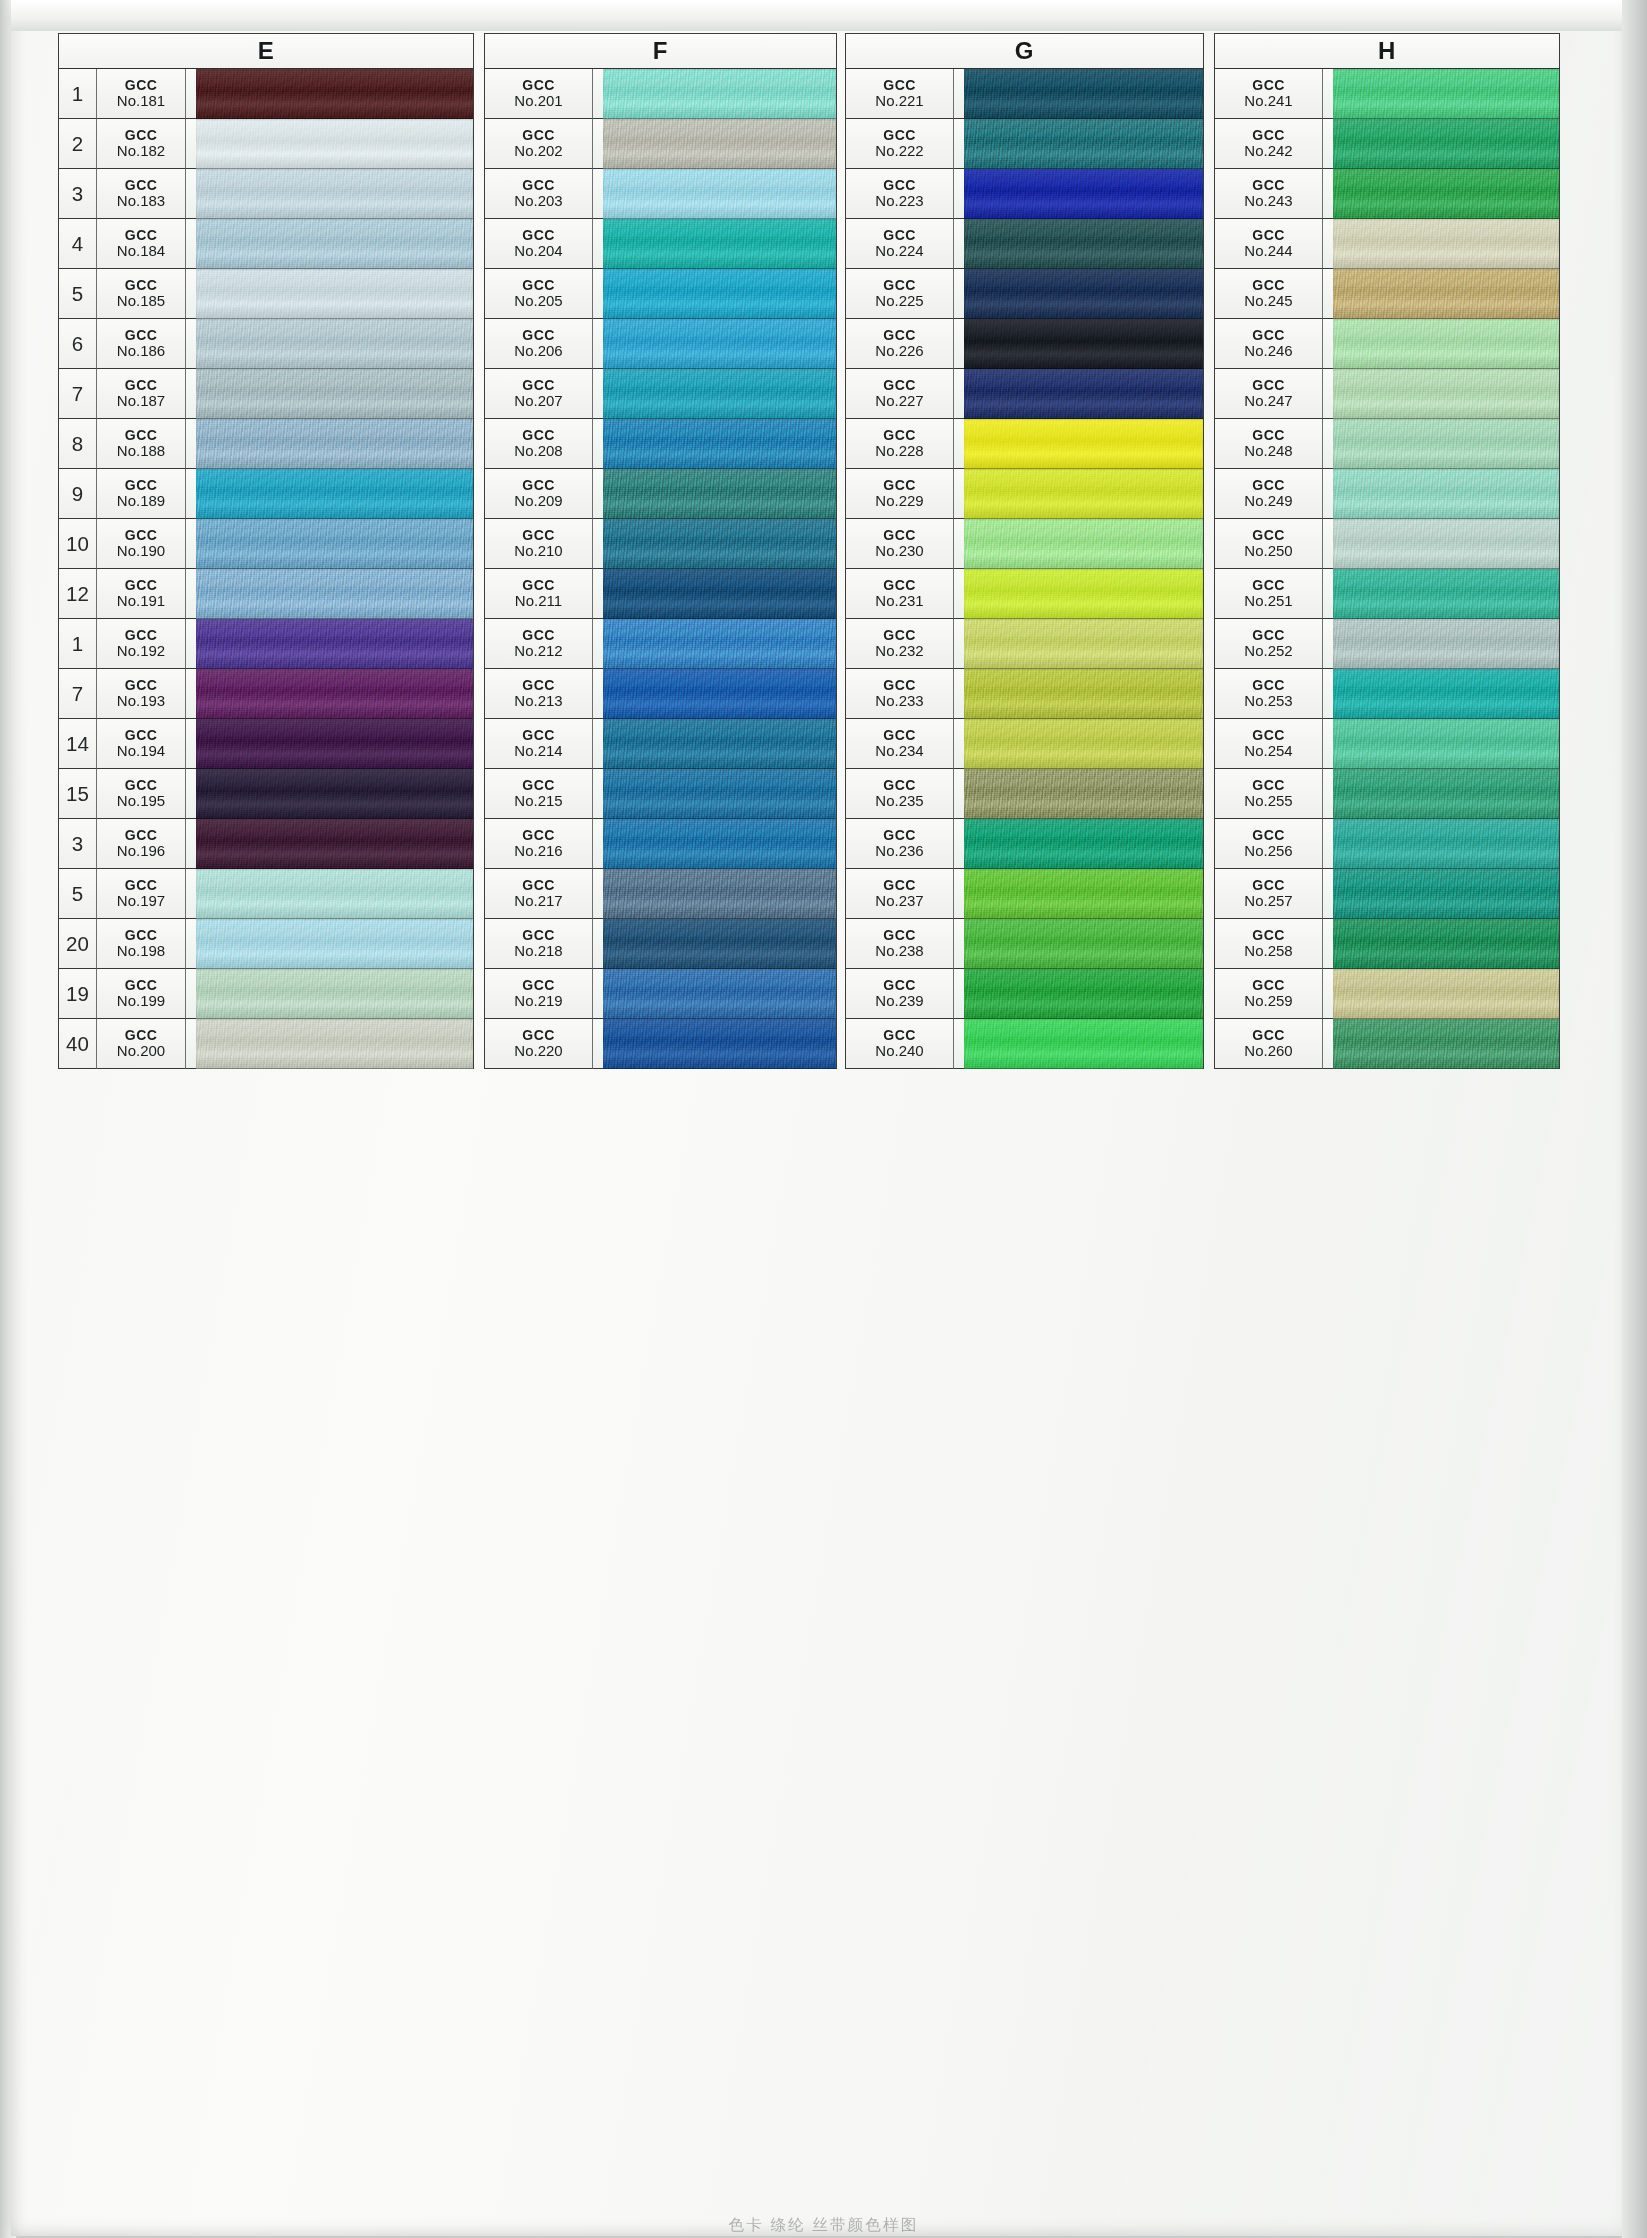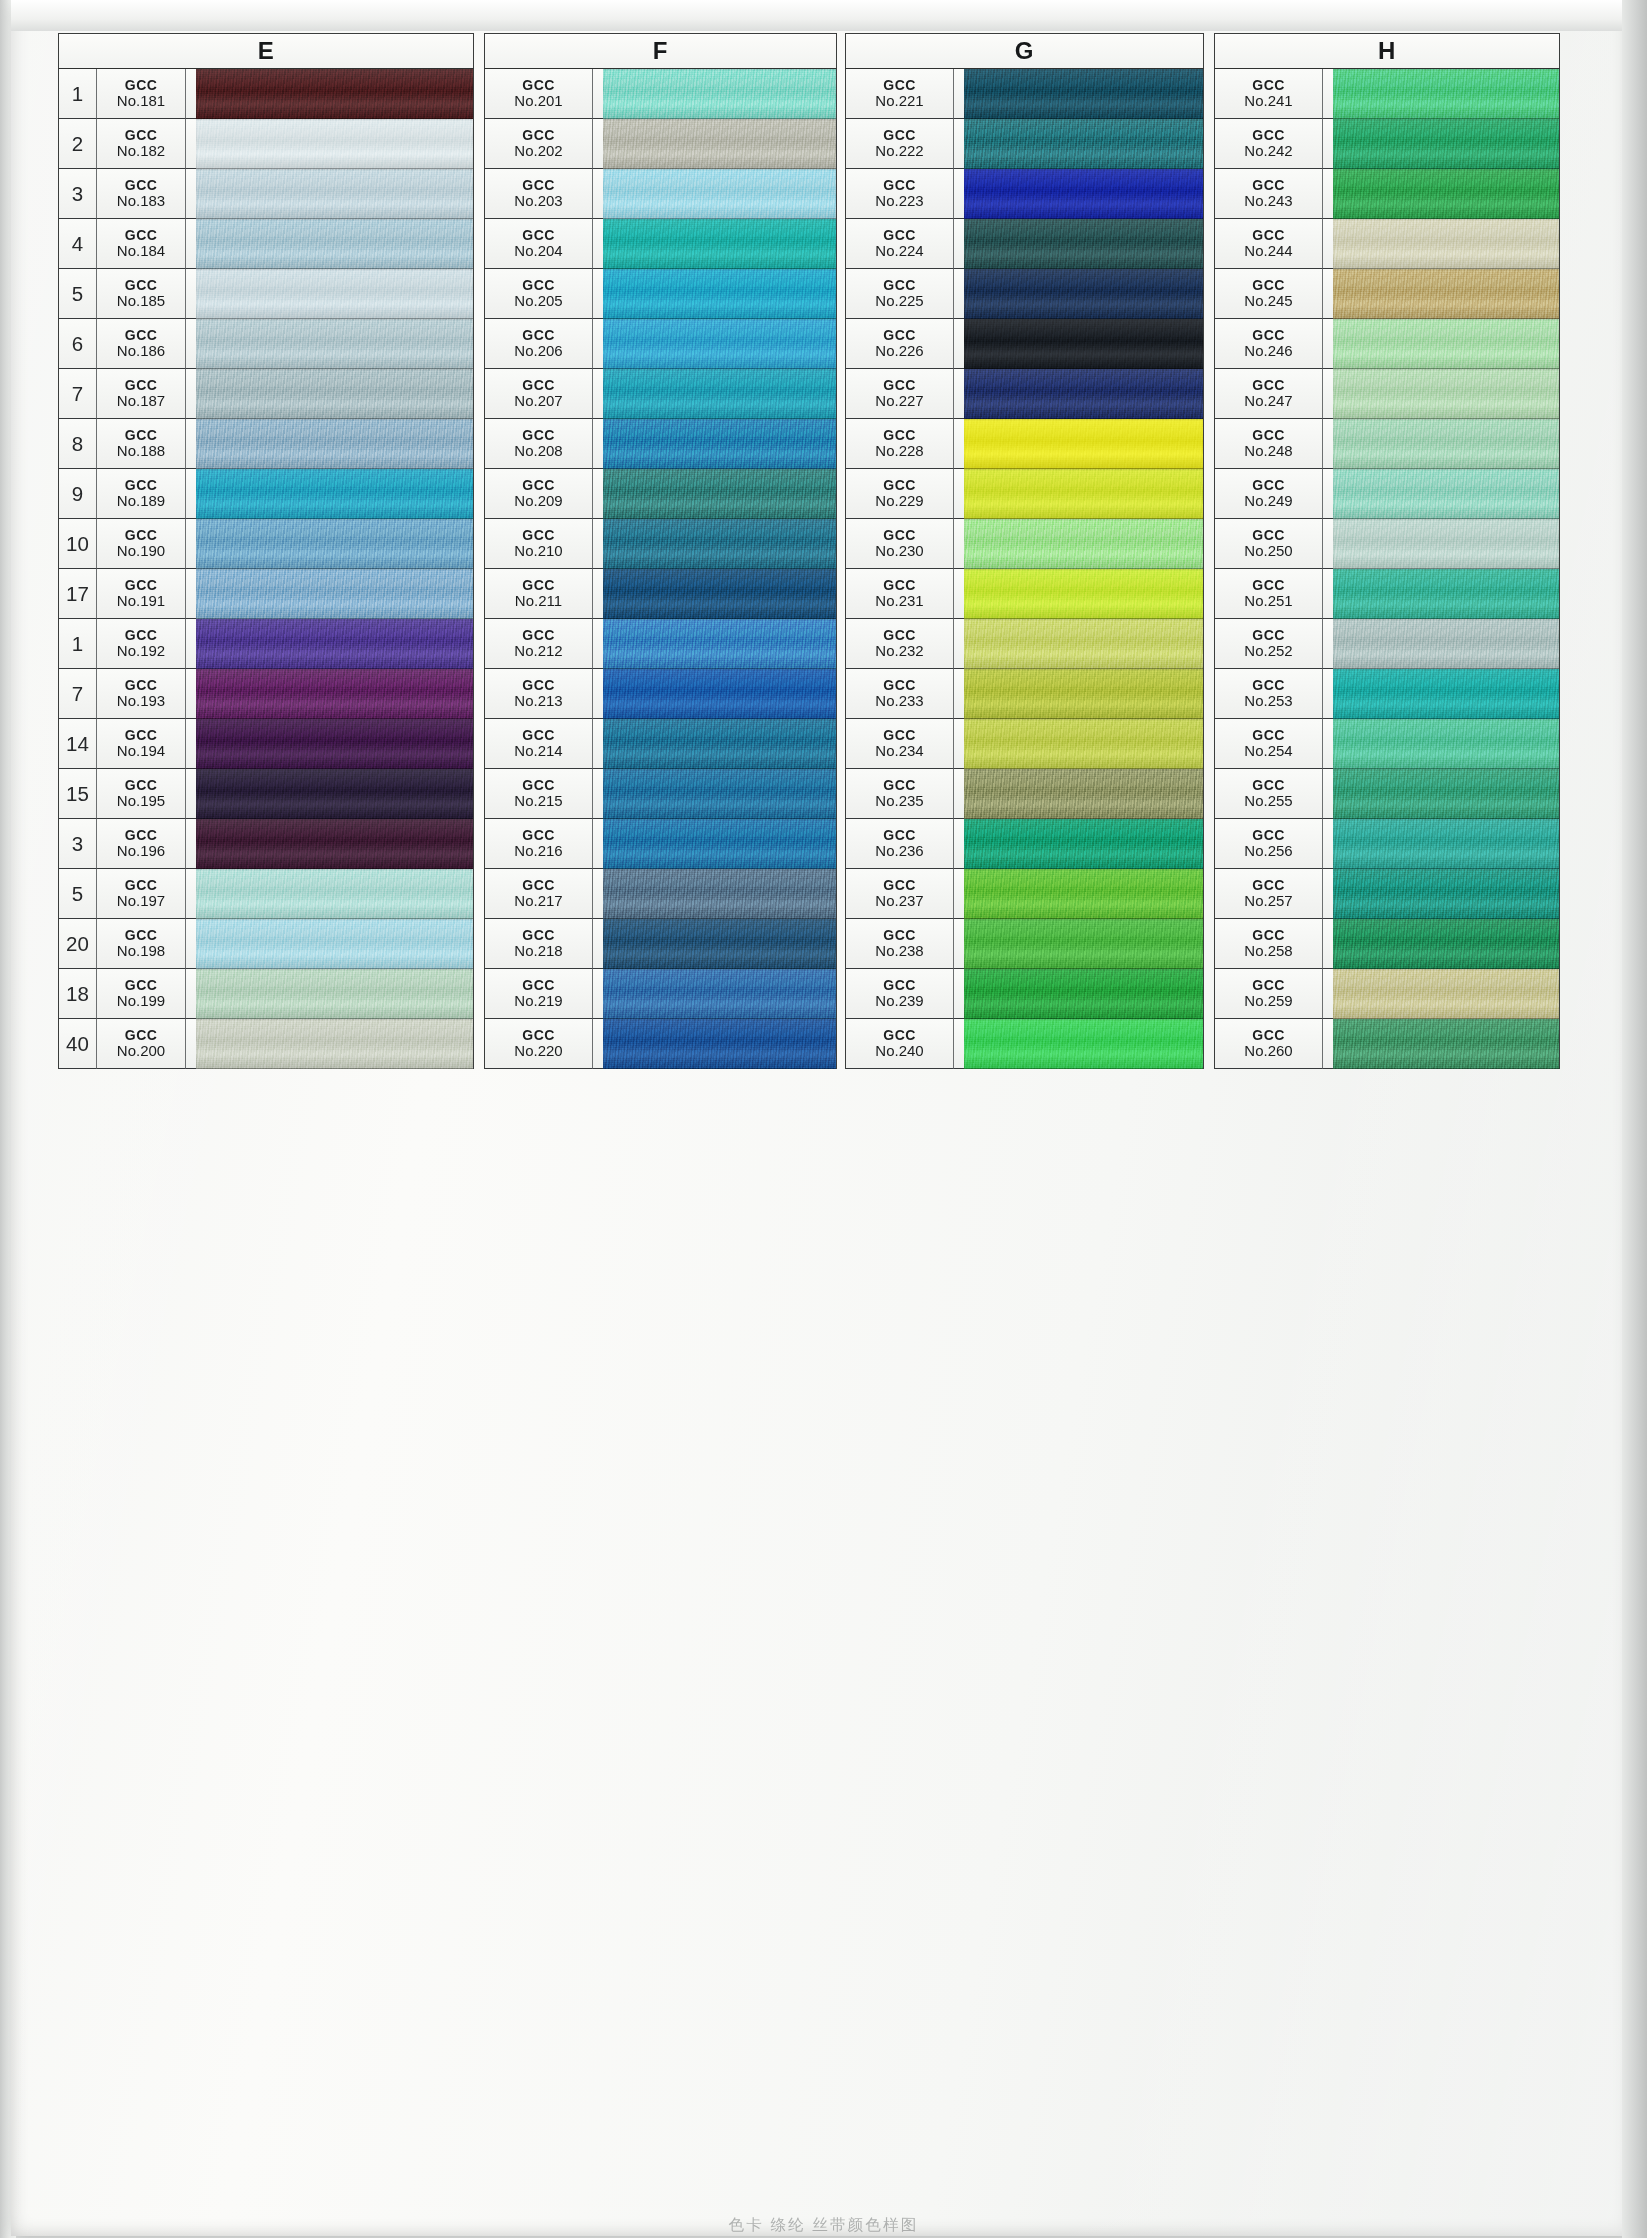--- a/index.html
+++ b/index.html
@@ -243,21 +243,21 @@
           <div class="gcc">GCC</div>
           <div class="no">No.190</div>
         </div>
         <div class="gap"></div>
         <div class="swatch" style="background: rgb(106, 167, 203);">
           <div class="seam"></div>
         </div>
       </div>
       <div class="row">
         <div class="numcell">
-          <span>17</span>
+          <span>12</span>
         </div>
         <div class="codecell">
           <div class="gcc">GCC</div>
           <div class="no">No.191</div>
         </div>
         <div class="gap"></div>
         <div class="swatch" style="background: rgb(127, 176, 210);">
           <div class="seam"></div>
         </div>
       </div>
@@ -347,21 +347,21 @@
           <div class="gcc">GCC</div>
           <div class="no">No.198</div>
         </div>
         <div class="gap"></div>
         <div class="swatch" style="background: rgb(168, 220, 232);">
           <div class="seam"></div>
         </div>
       </div>
       <div class="row">
         <div class="numcell">
-          <span>18</span>
+          <span>19</span>
         </div>
         <div class="codecell">
           <div class="gcc">GCC</div>
           <div class="no">No.199</div>
         </div>
         <div class="gap"></div>
         <div class="swatch" style="background: rgb(184, 216, 192);">
           <div class="seam"></div>
         </div>
       </div>

